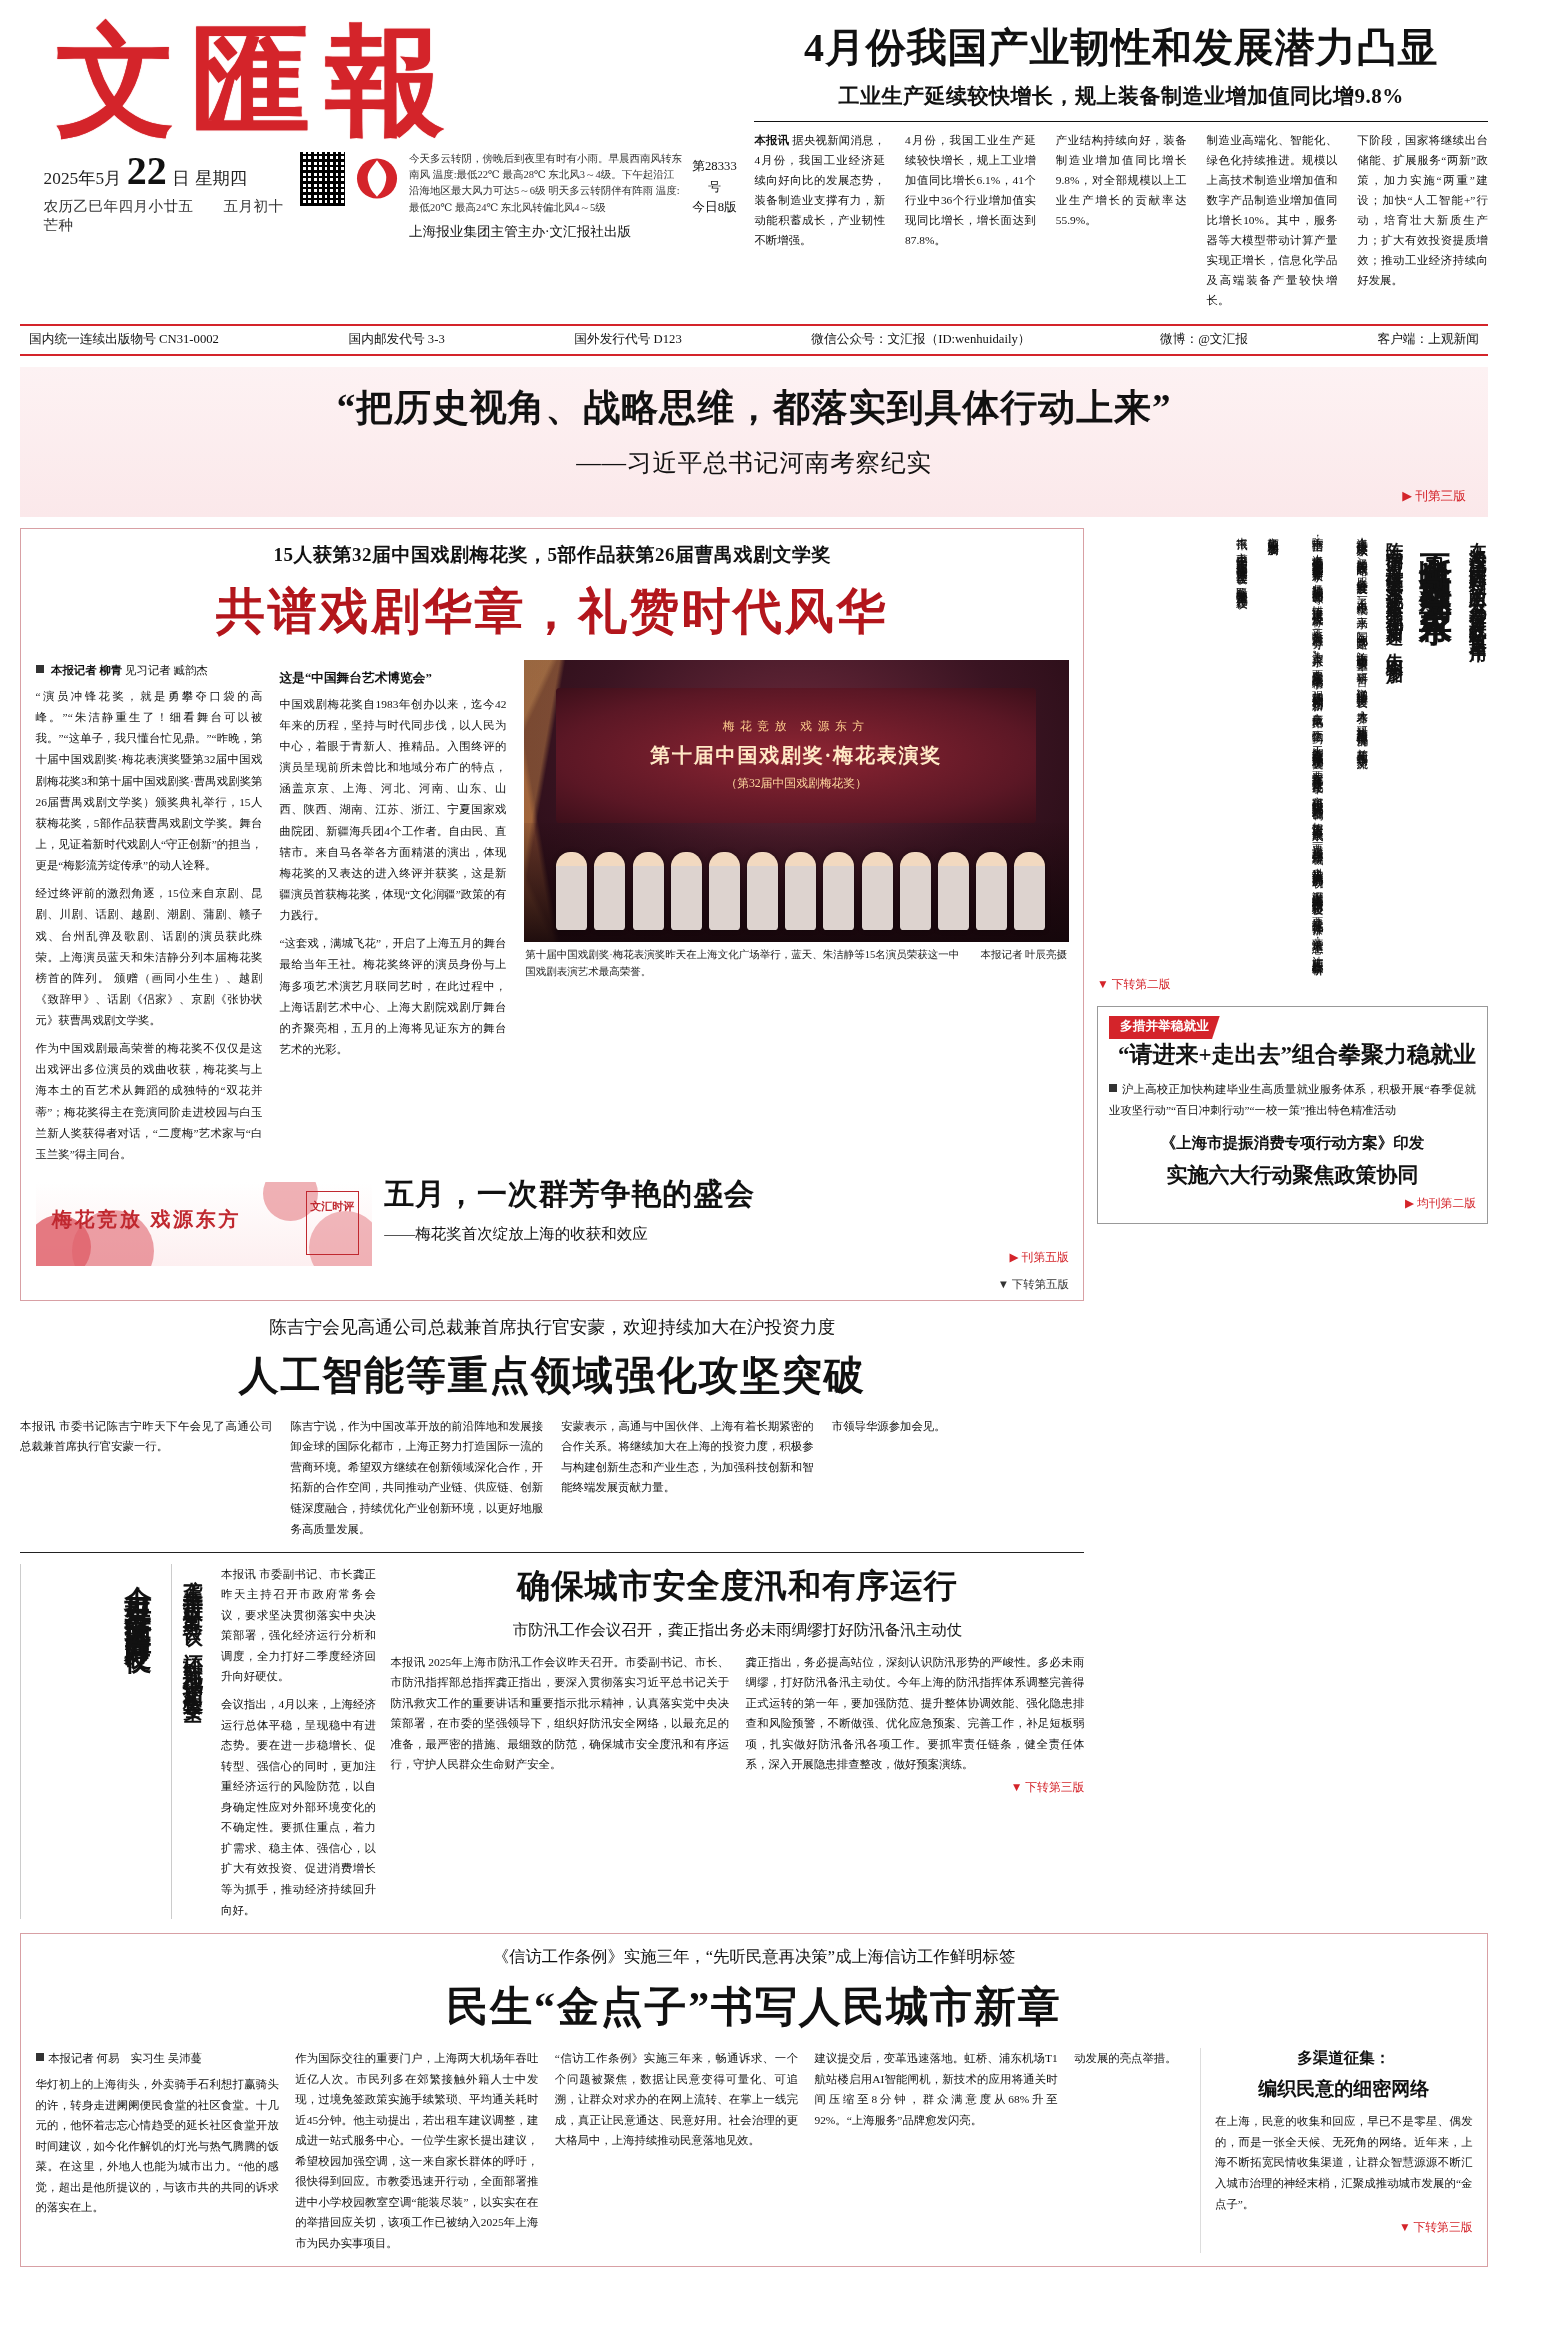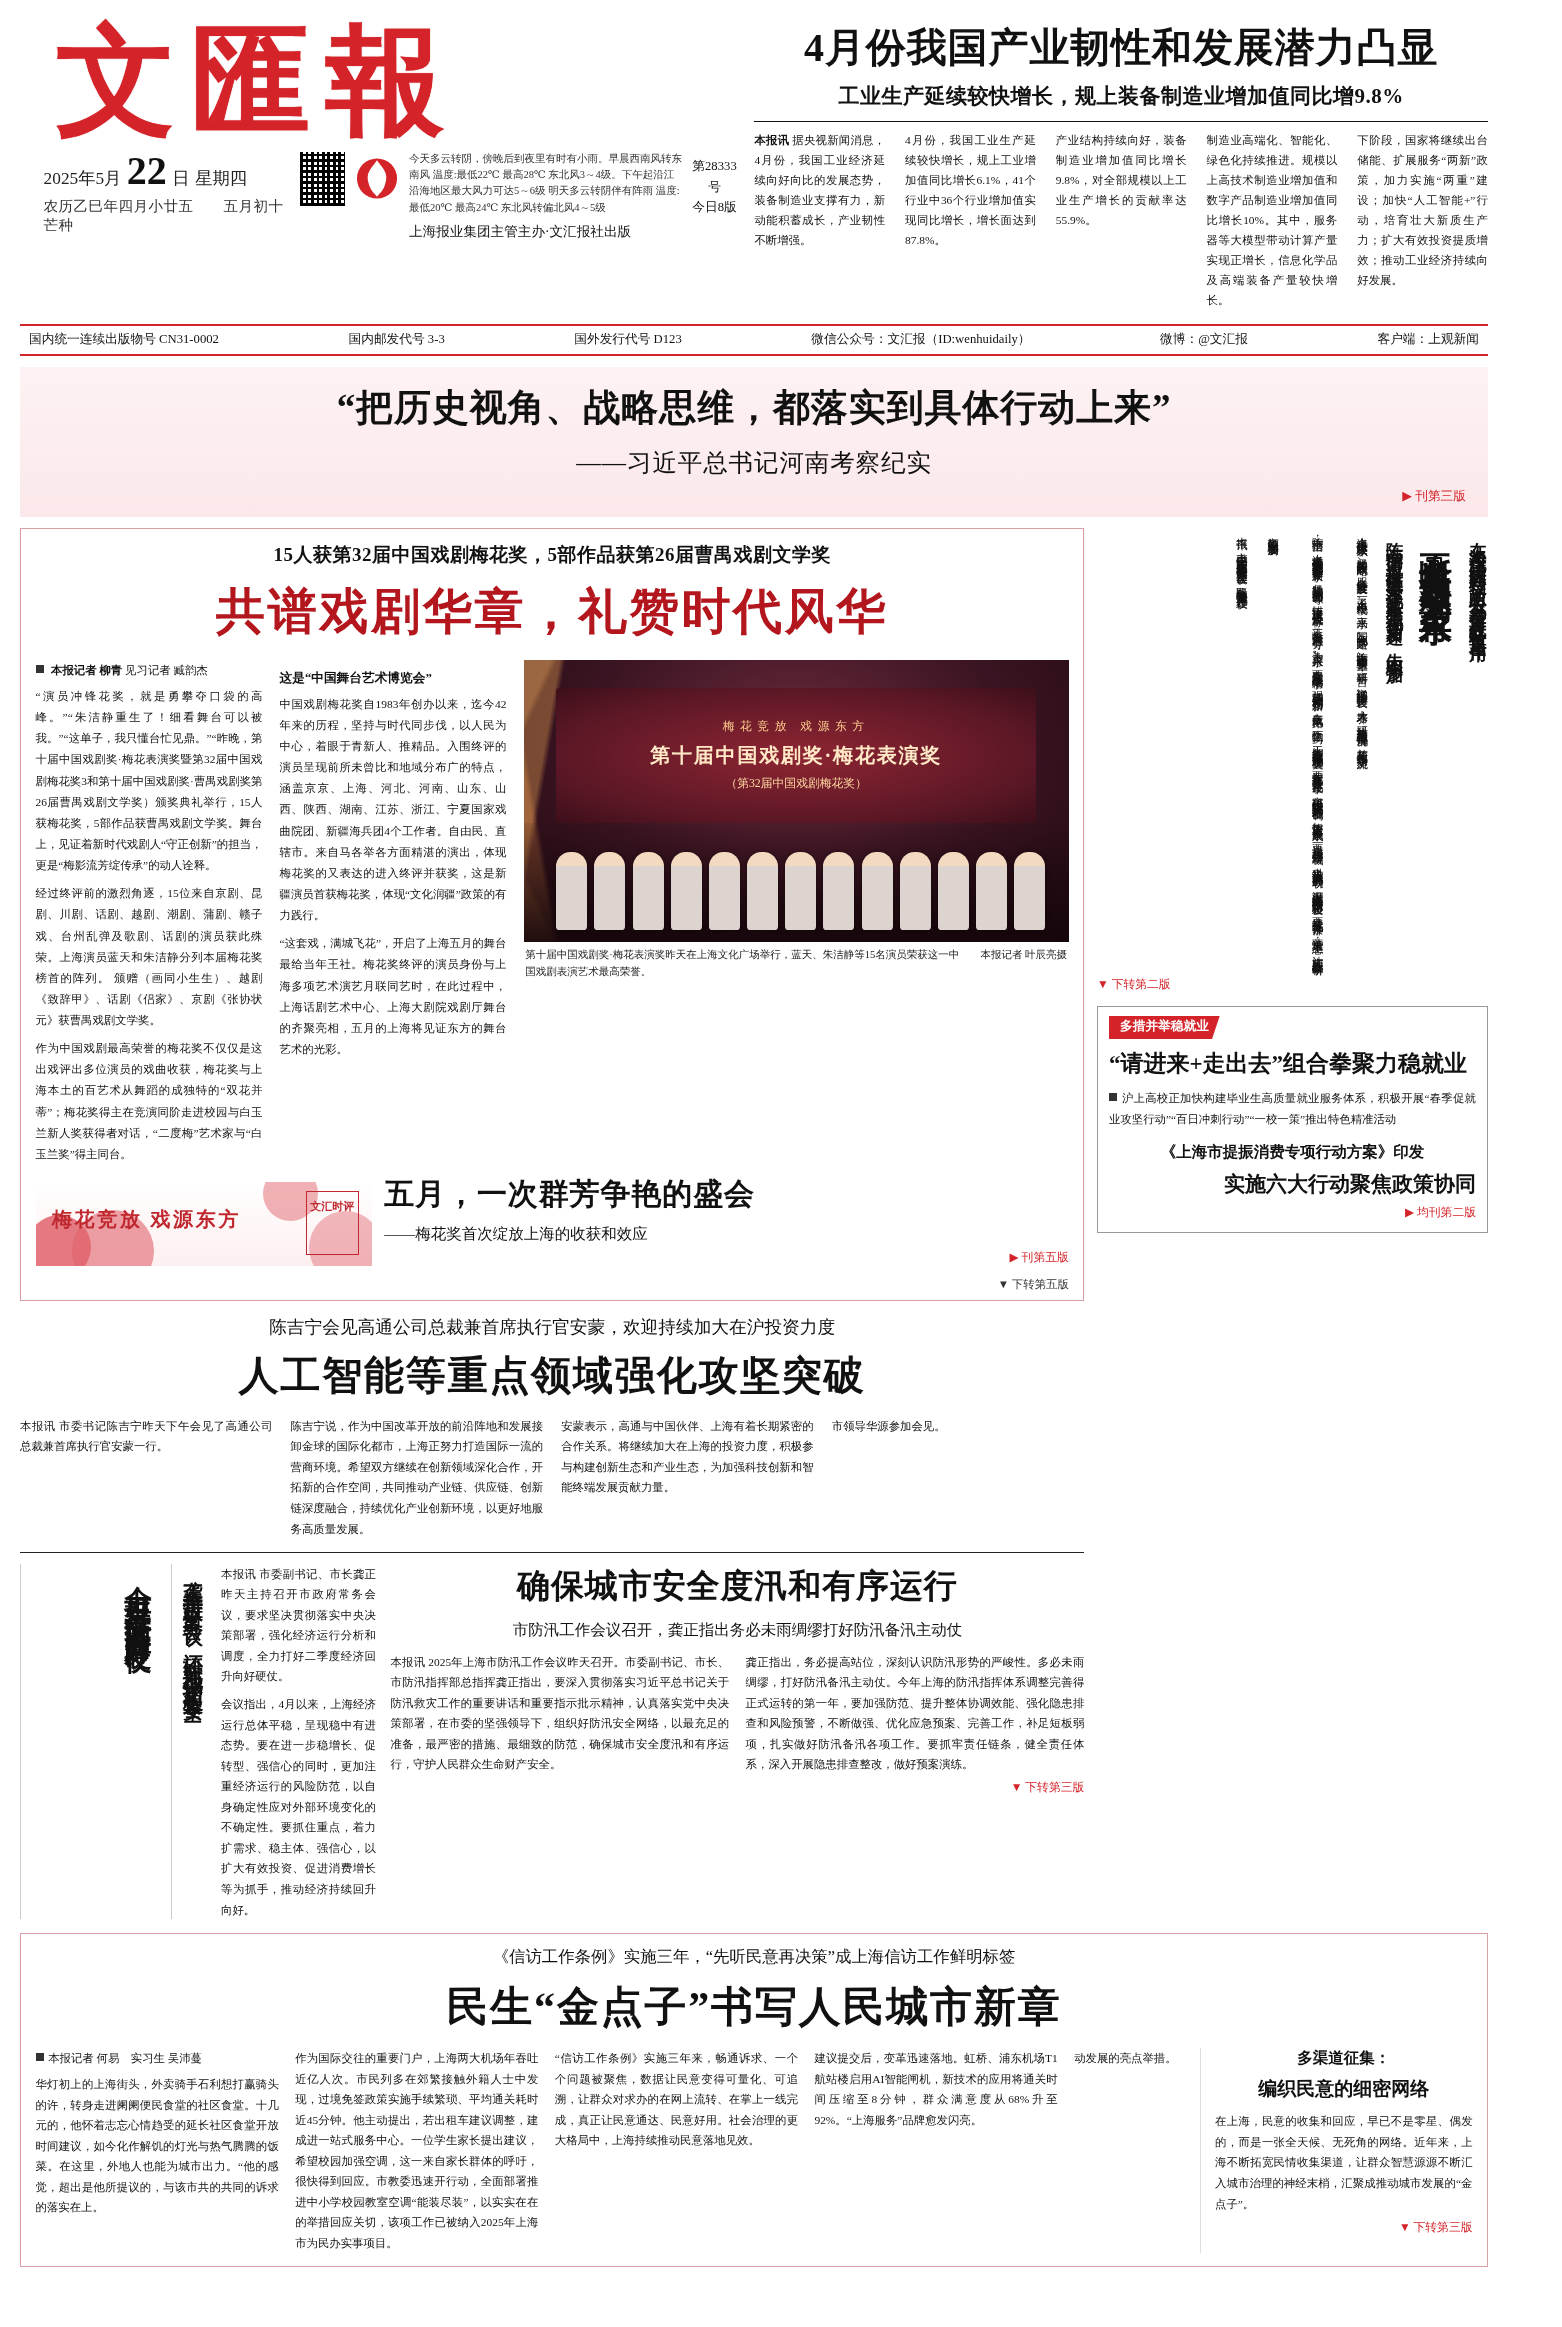--- a/index.html
+++ b/index.html
@@ -185,24 +185,24 @@
     font-size: 11.4px; line-height: 1.95; letter-spacing:0.9px;
     max-height: 582px;
   }
   .right-ref { text-align:left; font-size:11.8px; color:#d4242a; margin-top:7.3px;}
 
   .box-emp { border:0.9px solid #999; margin-top:12.7px; padding:9px 11px 11px; }
   .tag {
     display:inline-block; background:#d4242a; color:#fff; font-size:12.7px;
     padding:2.7px 11px 3.6px; font-weight:700; clip-path: polygon(0 0, 100% 0, 93% 100%, 0 100%);
   }
-  .box-title { text-align:left; font-size:23px; font-weight:700; margin-top:9px; line-height:1.35;}
+  .box-title { text-align:right; font-size:23px; font-weight:700; line-height:1.35;}
   .box-note { font-size:11.4px; line-height:1.8; margin-top:9px; text-align:justify;}
   .box-sub1 { font-size:15.5px; font-weight:700; text-align:center; margin-top:12.7px;}
-  .box-sub2 { font-size:21px; font-weight:700; text-align:right; margin-top:7.3px;}
+  .box-sub2 { font-size:21px; font-weight:700; text-align:center; margin-top:7.3px;}
 
   
   .bottom { border:0.9px solid #d8a0a4; margin-top:12.7px; padding:12.7px 14.5px; }
   .bt-kicker { text-align:center; font-size:16.4px; }
   .bt-title { text-align:center; font-size:42px; font-weight:700; margin-top:11px; letter-spacing:1.8px;}
   .bt-body { display:flex; gap:16.4px; margin-top:12.7px; }
   .bt-col { flex:1; font-size:11.4px; line-height:1.8; text-align:justify;}
   .bt-right { flex: 0 0 273px; border-left:0.9px solid #ddd; padding-left:14.5px;}
   .bt-r-t1 { font-size:15.5px; font-weight:700; text-align:center;}
   .bt-r-t2 { font-size:19px; font-weight:700; text-align:center; margin-top:7.3px;}

